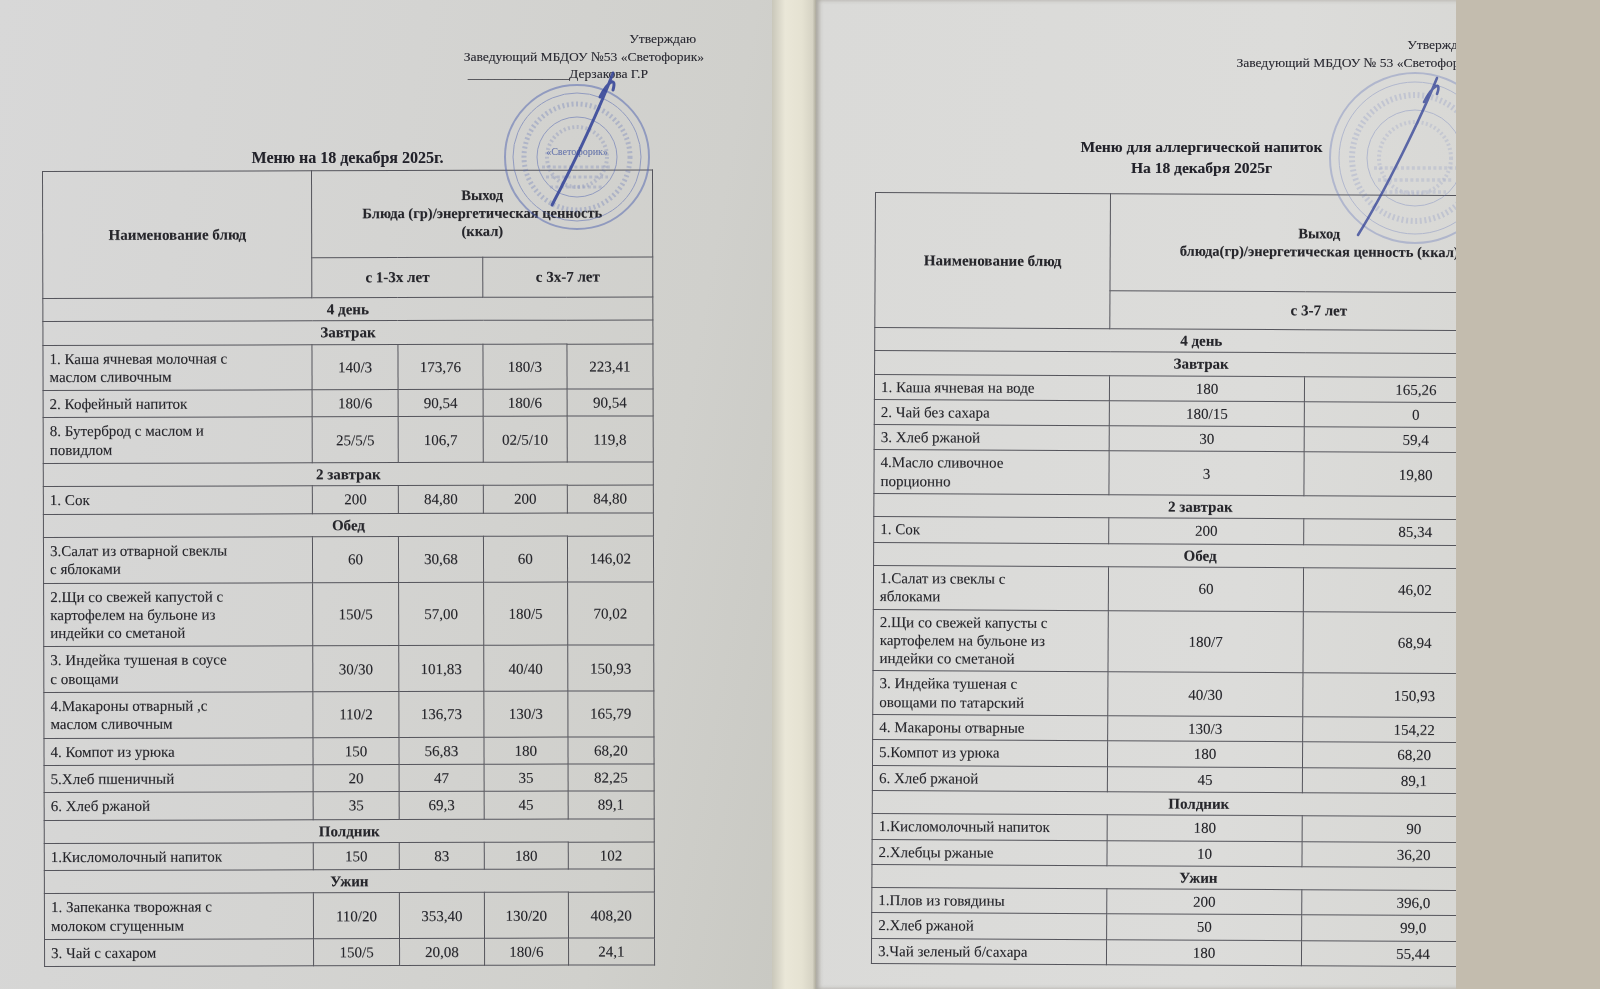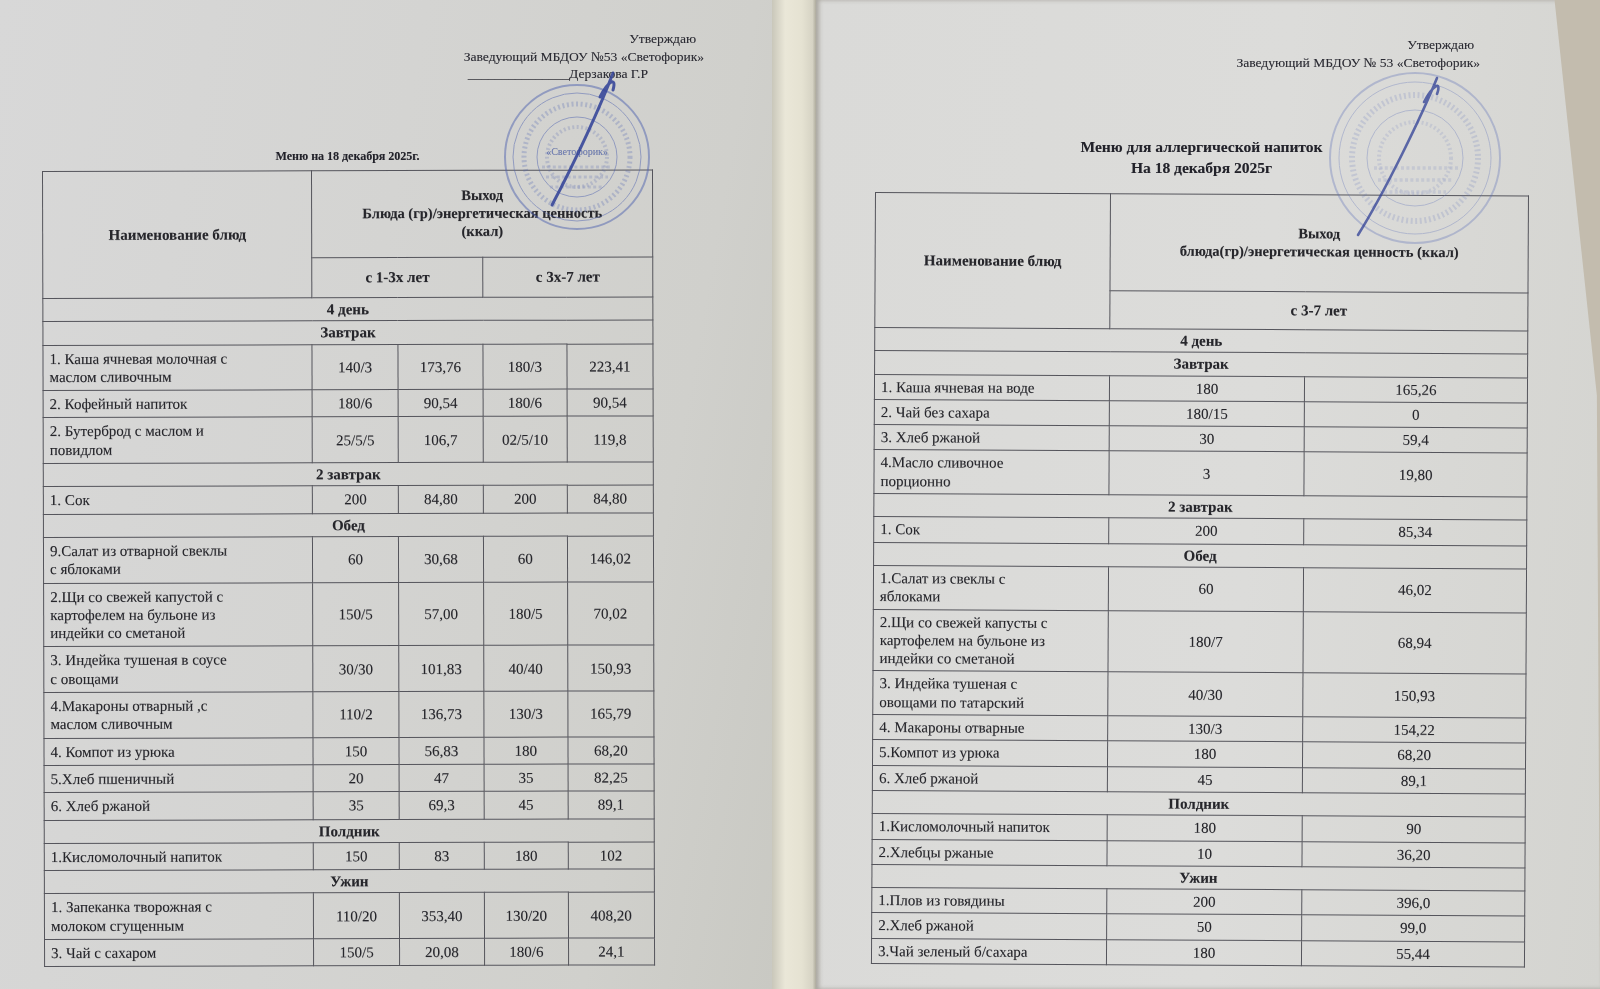--- a/index.html
+++ b/index.html
@@ -2,21 +2,21 @@
 <html><head>
 <meta charset="utf-8">
 <style>
   html,body { margin:0; padding:0; }
   body {
     width:1600px; height:989px;
     background:#c3bcae;
     font-family:"Liberation Serif", serif;
     overflow:hidden;
   }
-  .stage { position:relative; width:1600px; height:989px; overflow:hidden; }
+  .stage { position:relative; width:1456px; height:989px; overflow:hidden; }
 
   
   .page { position:absolute; top:0; height:989px; color:#26262b;
           text-shadow:0.3px 0.3px 0.6px rgba(60,60,70,0.35); }
   .page-left {
     left:0; width:772px;
     background:linear-gradient(100deg,#d8d8d8 0%,#d4d4d2 45%,#d0d0cc 80%,#c9c9c3 100%);
   }
   .page-edge {
     position:absolute; left:772px; top:0; width:44px; height:989px;
@@ -33,21 +33,21 @@
   .approve { position:absolute; font-size:13.5px; line-height:17.5px; text-align:right; color:#2b2b33; }
   .approve-left  { left:280px; top:30px; width:424px; }
   .approve-left  .l1 { padding-right:8px; }
   .approve-left  .l3 { padding-right:56px; }
   .approve-right { left:196px; top:36px; width:468px; }
   .approve-right .l1 { padding-right:6px; }
   .approve-right .l3 { padding-right:2px; }
 
   
   .doc-title { position:absolute; text-align:center; font-weight:bold; color:#22222a; }
-  .title-left  { left:42px; top:149px; width:611px; font-size:12px; }
+  .title-left  { left:42px; top:149px; width:611px; font-size:16px; }
   .titles-right{ left:59px; top:136px; width:653px; font-size:15.5px; line-height:21px; }
 
   
   table.menu-table { border-collapse:collapse; table-layout:fixed; font-size:15px; color:#26262b; }
   .menu-table td { border:1.5px solid #55555c; padding:4px 6px; vertical-align:middle; line-height:1.22; overflow:hidden; }
   .menu-table .h   { text-align:center; font-weight:bold; }
   .menu-table .out-h { white-space:pre-line; font-size:14.5px; }
   .menu-table td.dish { text-align:left; white-space:pre-line; }
   .menu-table td.val  { text-align:center; }
   .menu-table td.section { text-align:center; font-weight:bold; padding:2px 4px; }
@@ -117,42 +117,42 @@
             <td class="val">223,41</td>
           </tr>
           <tr>
             <td class="dish">2. Кофейный напиток</td>
             <td class="val">180/6</td>
             <td class="val">90,54</td>
             <td class="val">180/6</td>
             <td class="val">90,54</td>
           </tr>
           <tr>
-            <td class="dish">2. Бутерброд с маслом и
+            <td class="dish">8. Бутерброд с маслом и
 повидлом</td>
             <td class="val">25/5/5</td>
             <td class="val">106,7</td>
             <td class="val">02/5/10</td>
             <td class="val">119,8</td>
           </tr>
           <tr>
             <td colspan="5" class="section">2 завтрак</td>
           </tr>
           <tr>
             <td class="dish">1. Сок</td>
             <td class="val">200</td>
             <td class="val">84,80</td>
             <td class="val">200</td>
             <td class="val">84,80</td>
           </tr>
           <tr>
             <td colspan="5" class="section">Обед</td>
           </tr>
           <tr>
-            <td class="dish">9.Салат из отварной свеклы
+            <td class="dish">3.Салат из отварной свеклы
 с яблоками</td>
             <td class="val">60</td>
             <td class="val">30,68</td>
             <td class="val">60</td>
             <td class="val">146,02</td>
           </tr>
           <tr>
             <td class="dish">2.Щи со свежей капустой с
 картофелем на бульоне из
 индейки со сметаной</td>

